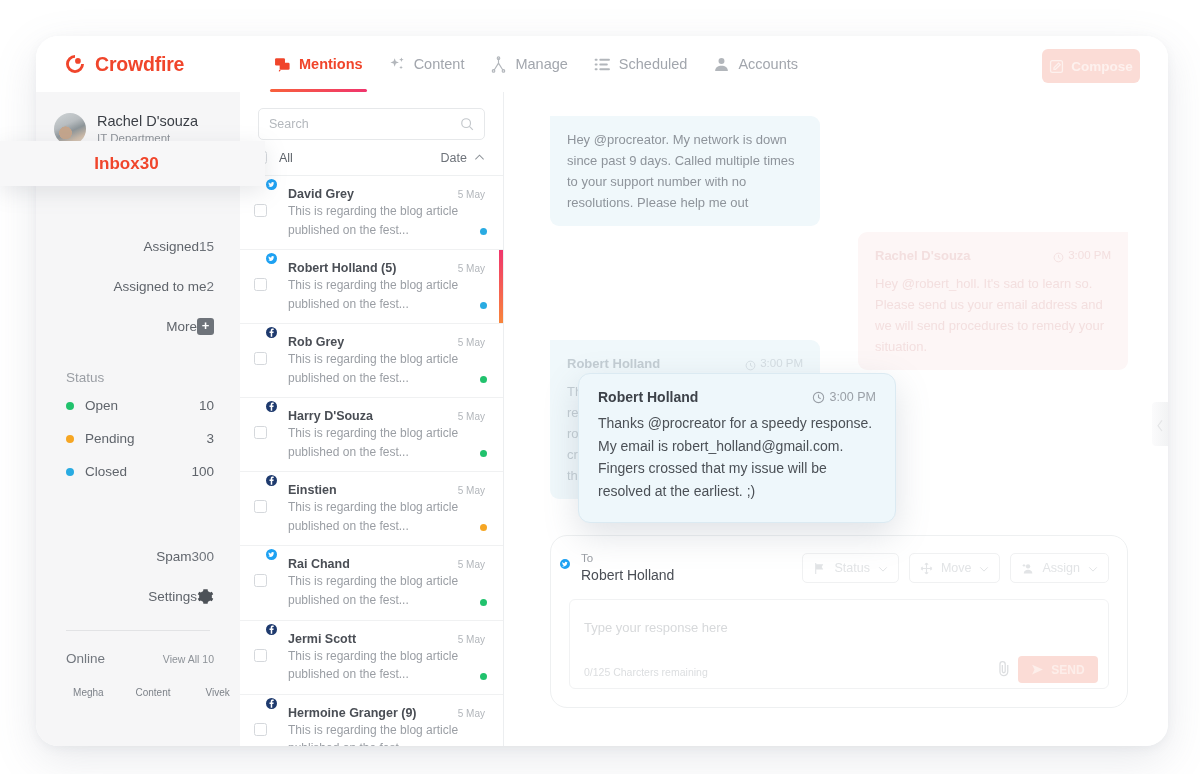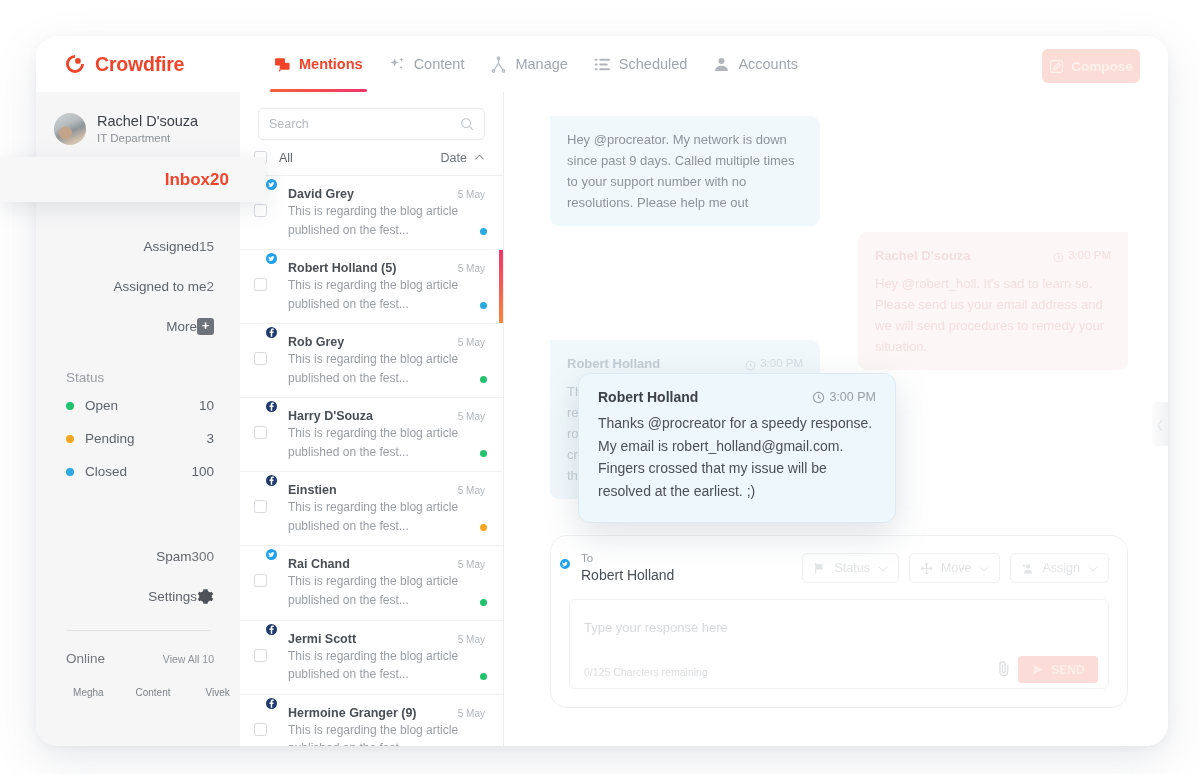--- a/index.html
+++ b/index.html
@@ -114,25 +114,25 @@
   .online-people { display: flex; gap: 20px; padding: 14px 0 0 30px; }
   .person { width: 48px; text-align: center; cursor: pointer; }
   .person .pa { width: 40px; height: 40px; border-radius: 50%; margin: 0 auto; }
   .pa-megha { background: linear-gradient(170deg,#9ec9e8 0%,#c9e2f2 42%,#eef4f8 70%,#dfe8ee 100%); }
   .pa-bhaskar { background: linear-gradient(170deg,#7aa6c4 0%,#49627a 45%,#2b3340 62%,#1c2028 100%); }
   .pa-vivek { background: linear-gradient(170deg,#8fb4d6 0%,#b9c9d8 32%,#d8713a 58%,#7d4a33 100%); }
   .person .pn { font-size: 10px; color: #7d8289; margin-top: 7px; }
 
   
   .inbox-overlay {
-    position: absolute; left: 0; top: 157px;
+    position: absolute; left: 0; top: 141px;
     width: 265px; height: 45px;
     background: #f7f7f8;
     box-shadow: 0 6px 22px rgba(120,125,140,0.18);
-    display: flex; align-items: center; justify-content: flex-end;
+    display: flex; align-items: center; justify-content: center;
     padding: 0 36px 0 24px;
     z-index: 40;
   }
   .inbox-overlay .lbl { font-size: 17px; font-weight: bold; color: #f0452b; }
   .inbox-overlay .cnt { font-size: 17px; font-weight: bold; color: #f0452b; }
 
   
   .list-col {
     position: absolute; left: 204px; top: 56px;
     width: 264px; height: 654px;
@@ -733,14 +733,14 @@
         <svg viewBox="0 0 12 20" fill="none" stroke="#e4e5e7" stroke-width="1.8">
             <path d="M9 2L3 10l6 8"></path>
           </svg>
       </span>
     </div>
   </div>
 </div>
 
 <div class="inbox-overlay">
   <span class="lbl">Inbox</span>
-  <span class="cnt">20</span>
+  <span class="cnt">30</span>
 </div>
 
 </body></html>

